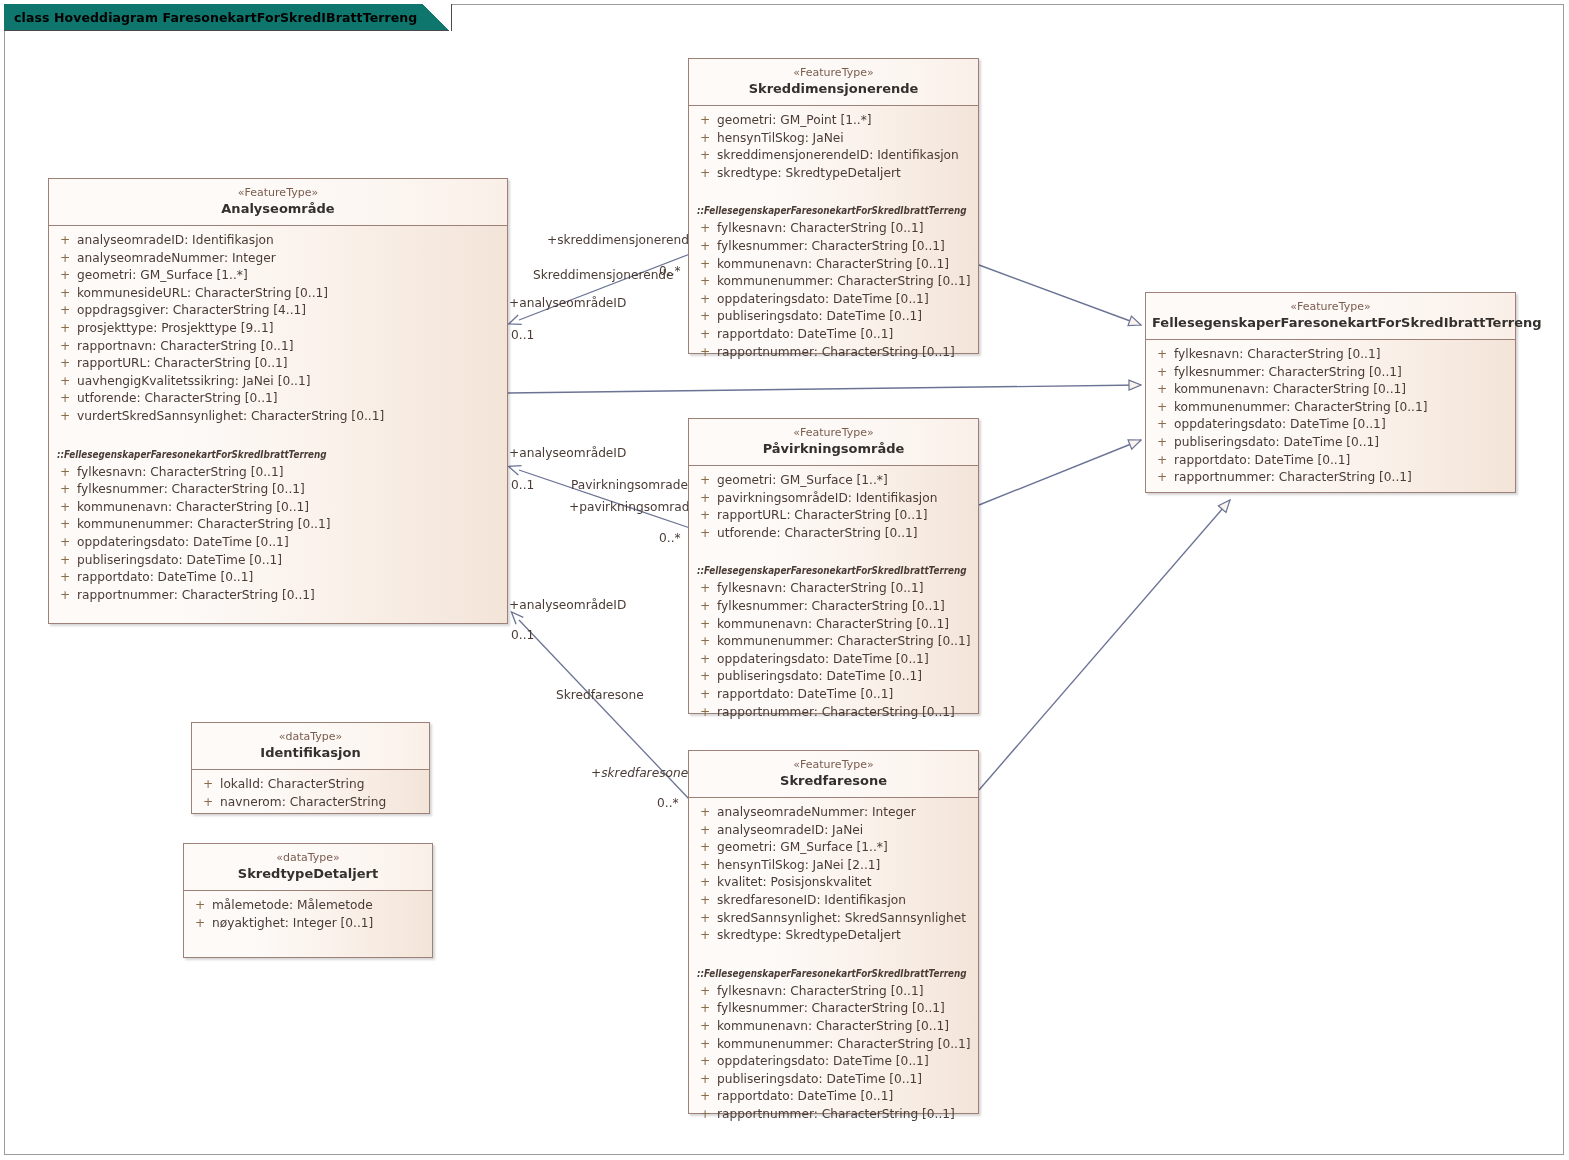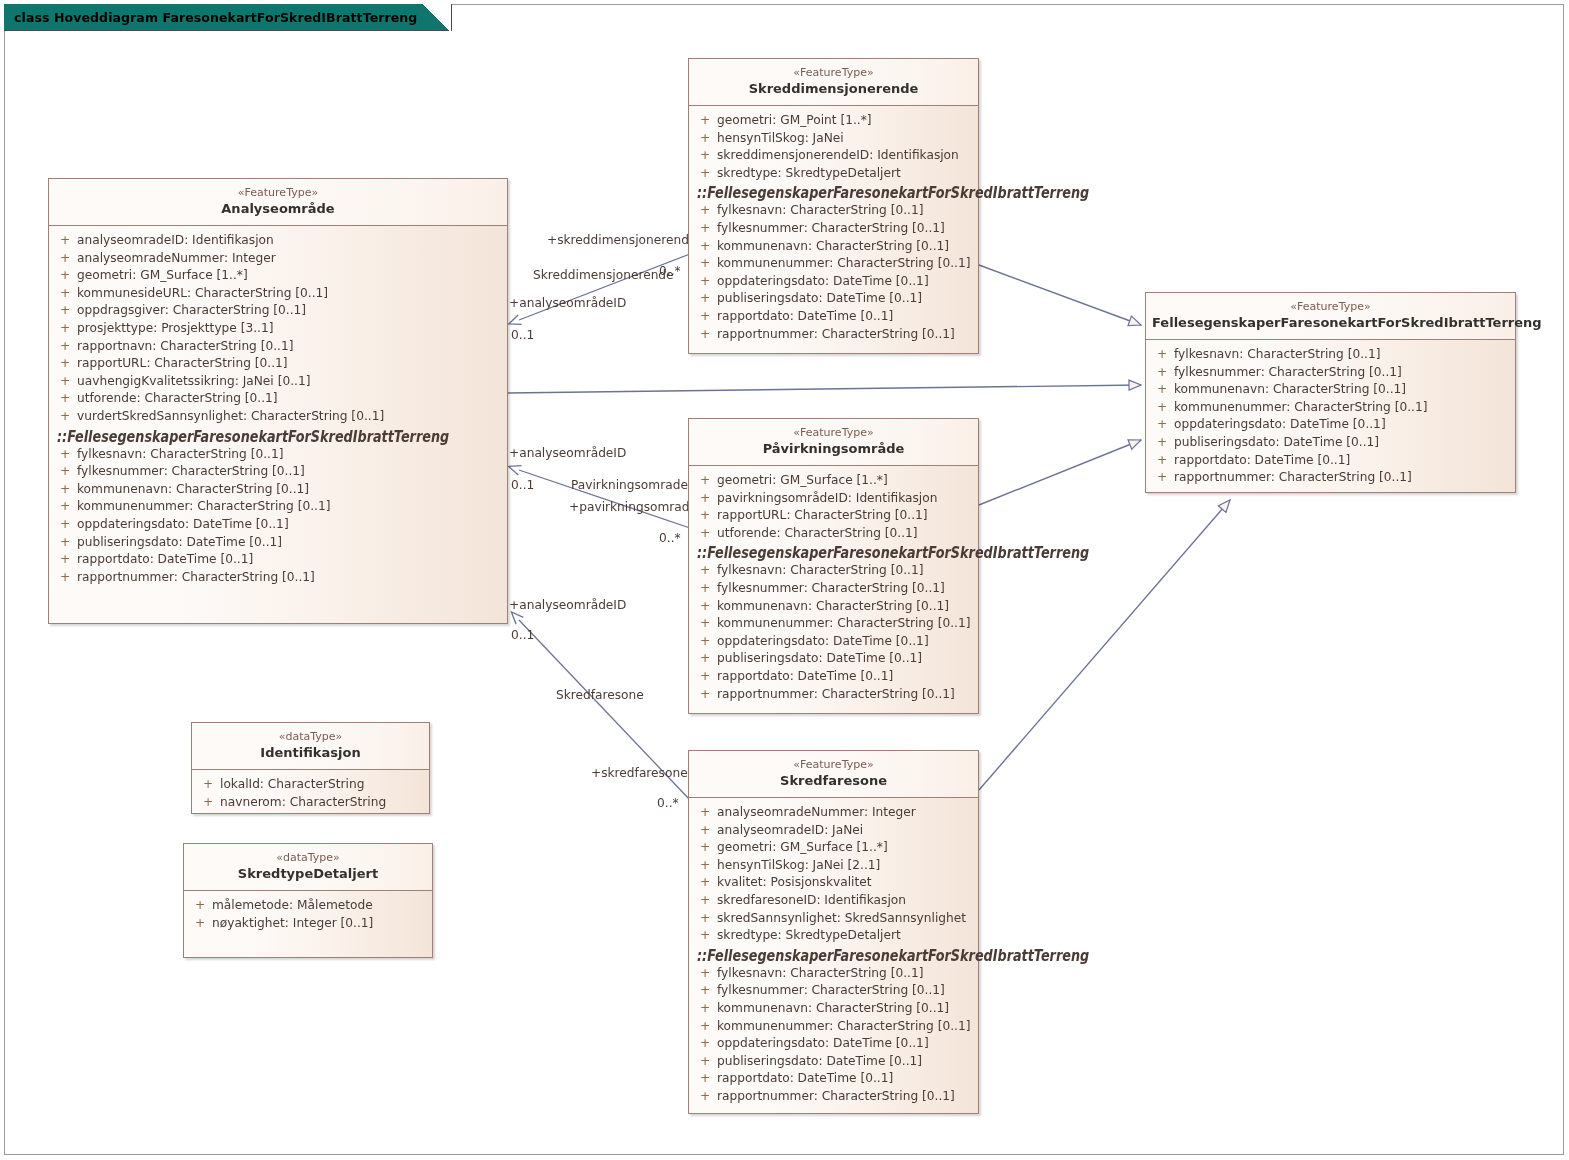--- a/index.html
+++ b/index.html
@@ -69,26 +69,26 @@
     font-size:12.2px;
     color:#4a3a34;
     line-height:17.6px;
     white-space:nowrap;
   }
   .attr .vis{
     width:24px;flex:0 0 24px;text-align:center;color:#8a6b4c;
   }
   .attr .txt{color:#4a3b35;}
   .grouphdr{
-    font-size:16px;
+    font-size:11px;
     font-style:italic;
     color:#4a3b35;
     line-height:18px;
     padding-left:4px;
-    margin-top:2px;
+    margin-top:20px;
     white-space:nowrap;
   }
   .grouphdr .squish{
     display:inline-block;
     transform:scaleX(.80);
     transform-origin:left center;
     font-weight:600;
   }
 
   
@@ -163,21 +163,21 @@
 
 <div class="lbl" style="left:509px;top:446px;">+analyseområdeID</div>
 <div class="mult" style="left:511px;top:478px;">0..1</div>
 <div class="lbl" style="left:545px;top:478px;margin-left:26px;">Pavirkningsomrade</div>
 <div class="lbl" style="left:569px;top:500px;">+pavirkningsomrade</div>
 <div class="mult" style="left:659px;top:531px;">0..*</div>
 
 <div class="lbl" style="left:509px;top:598px;">+analyseområdeID</div>
 <div class="mult" style="left:511px;top:628px;">0..1</div>
 <div class="lbl" style="left:556px;top:688px;">Skredfaresone</div>
-<div class="lbl" style="left:591px;top:766px;">+skredfaresone</div>
+<div class="lbl" style="left:591px;top:766px;font-style:italic;">+skredfaresone</div>
 <div class="mult" style="left:657px;top:796px;">0..*</div>
 
 <div class="umlbox" id="box-analyseomrade" style="left:48px;top:178px;width:460px;height:446px;">
   <div class="hdr">
     <span class="stereo">«FeatureType»</span>
     <span class="cname">Analyseområde</span>
   </div>
   <div class="body">
     <div>
         <div class="attr">
@@ -191,25 +191,25 @@
         <div class="attr">
           <span class="vis">+</span>
           <span class="txt">geometri: GM_Surface [1..*]</span>
         </div>
         <div class="attr">
           <span class="vis">+</span>
           <span class="txt">kommunesideURL: CharacterString [0..1]</span>
         </div>
         <div class="attr">
           <span class="vis">+</span>
-          <span class="txt">oppdragsgiver: CharacterString [0..1]</span>
-        </div>
-        <div class="attr">
-          <span class="vis">+</span>
-          <span class="txt">prosjekttype: Prosjekttype [3..1]</span>
+          <span class="txt">oppdragsgiver: CharacterString [4..1]</span>
+        </div>
+        <div class="attr">
+          <span class="vis">+</span>
+          <span class="txt">prosjekttype: Prosjekttype [9..1]</span>
         </div>
         <div class="attr">
           <span class="vis">+</span>
           <span class="txt">rapportnavn: CharacterString [0..1]</span>
         </div>
         <div class="attr">
           <span class="vis">+</span>
           <span class="txt">rapportURL: CharacterString [0..1]</span>
         </div>
         <div class="attr">

